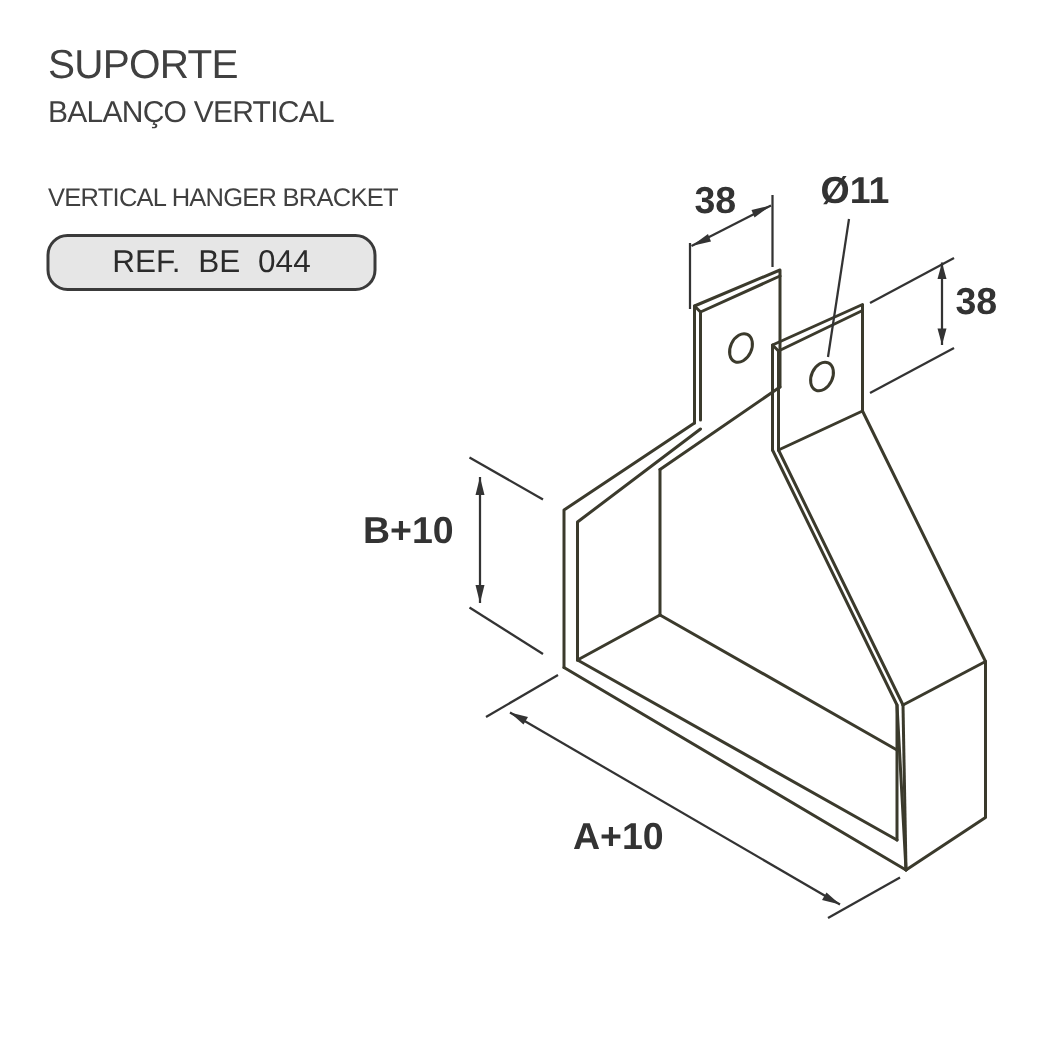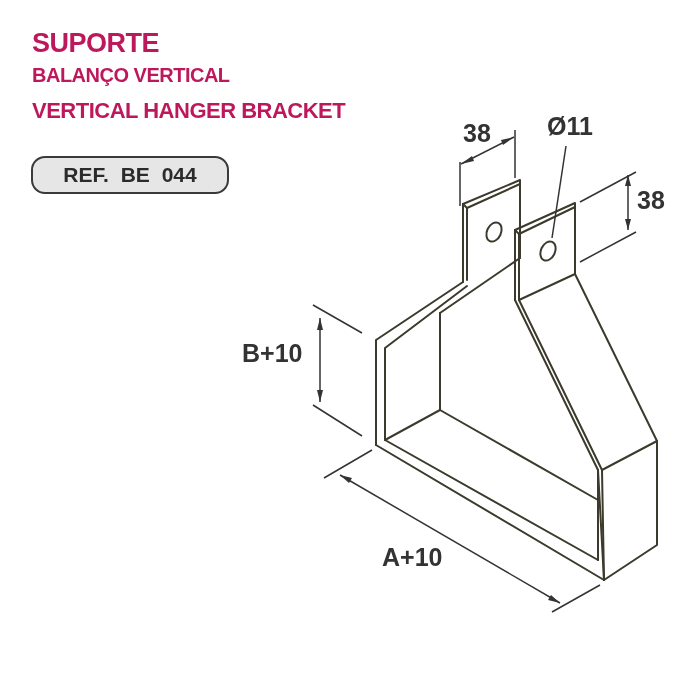--- a/index.html
+++ b/index.html
@@ -1,25 +1,25 @@
 <!DOCTYPE html>
 <html><head>
   <meta charset="utf-8">
   <style>
     html, body { margin: 0; padding: 0; background: #ffffff; }
     body { width: 700px; height: 700px; position: relative; overflow: hidden; font-family: "Liberation Sans", sans-serif; }
-    .title { position: absolute; left: 32px; font-weight: bold; color: #be185d; letter-spacing: -0.5px; }
+    .title { position: absolute; left: 32px; font-weight: normal; color: #404040; letter-spacing: -0.5px; }
     .t1 { top: 28px; font-size: 27px; }
     .t2 { top: 64px; font-size: 20px; }
-    .t3 { top: 98px; font-size: 22px; }
+    .t3 { top: 122px; font-size: 17px; }
     .badge {
-      position: absolute; left: 31px; top: 156px; width: 198px; height: 38px;
+      position: absolute; left: 31px; top: 156px; width: 220px; height: 38px;
       border: 2px solid #3a3a3a; border-radius: 14px; background: #e6e6e6;
       box-sizing: border-box; display: flex; align-items: center; justify-content: center;
-      font-weight: bold; font-size: 21px; color: #2b2b2b; word-spacing: 6px;
+      font-weight: normal; font-size: 21px; color: #2b2b2b; word-spacing: 6px;
     }
     svg.drawing { position: absolute; left: 0; top: 0; }
     .dim-label { font-family: "Liberation Sans", sans-serif; font-weight: bold; fill: #333333; }
   </style>
 </head>
 <body>
 
 <div class="title t1">SUPORTE</div>
 <div class="title t2">BALANÇO VERTICAL</div>
 <div class="title t3">VERTICAL HANGER BRACKET</div>

